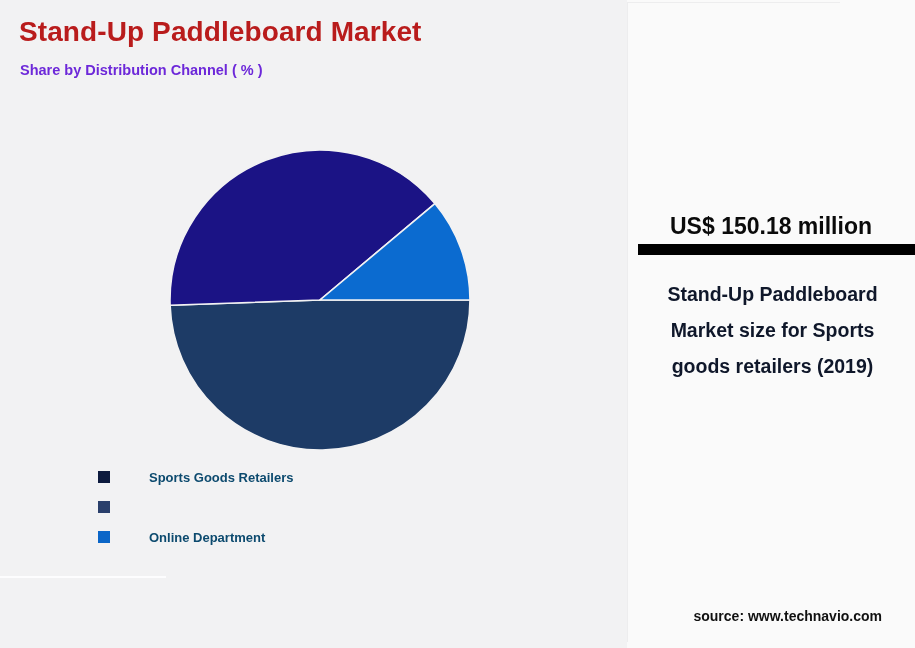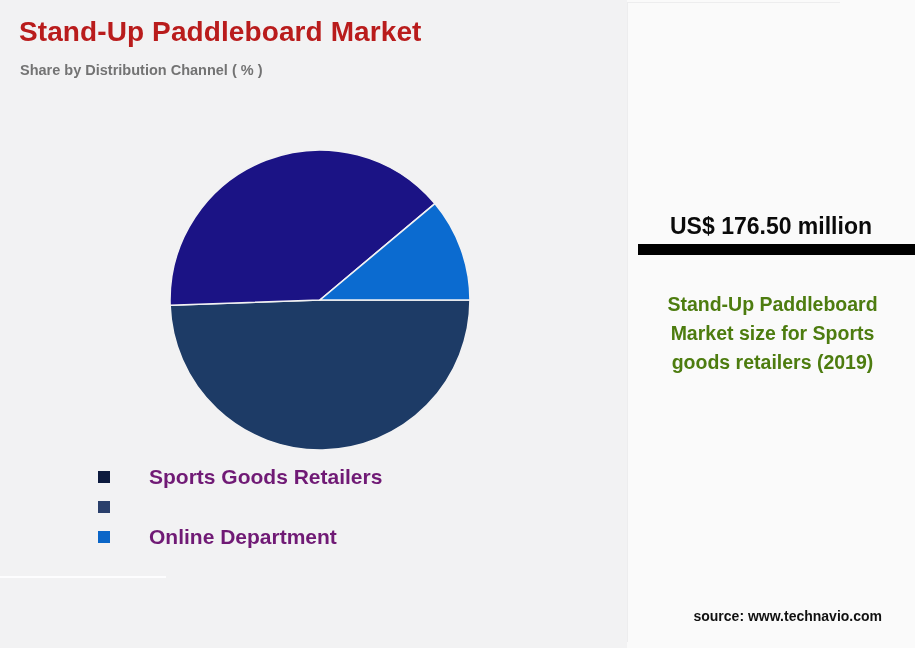--- a/index.html
+++ b/index.html
@@ -40,21 +40,21 @@
     letter-spacing: 0.1px;
     white-space: nowrap;
   }
 
   #chart-subtitle {
     position: absolute;
     left: 20px;
     top: 62px;
     font-size: 14.5px;
     font-weight: bold;
-    color: #737373;
+    color: #6d28d9;
     white-space: nowrap;
   }
 
   
   #pie-wrap {
     position: absolute;
     left: 170px;
     top: 150px;
     width: 300px;
     height: 300px;
@@ -73,23 +73,23 @@
     align-items: center;
     height: 30px;
   }
   .legend-swatch {
     width: 12px;
     height: 12px;
     flex: 0 0 12px;
     margin-right: 39px;
   }
   .legend-label {
-    font-size: 21px;
-    font-weight: bold;
-    color: #701a75;
+    font-size: 13px;
+    font-weight: bold;
+    color: #0c4a6e;
     white-space: nowrap;
   }
 
   #bottom-rule {
     position: absolute;
     left: 0;
     top: 576px;
     width: 166px;
     height: 2px;
     background: #fdfdfe;
@@ -141,23 +141,22 @@
     background: #000000;
   }
   #callout-desc {
     position: absolute;
     left: 655px;
     top: 276px;
     width: 235px;
     text-align: center;
     font-size: 19.5px;
     font-weight: bold;
-    color: #4d7c0f;
-    line-height: 29px;
-    margin-top: 14px;
+    color: #0f172a;
+    line-height: 36px;
   }
 
   #source-text {
     position: absolute;
     right: 33px;
     bottom: 24px;
     font-size: 14px;
     font-weight: bold;
     color: #111111;
     white-space: nowrap;
@@ -202,21 +201,21 @@
 
     </div>
 
     <div id="bottom-rule"></div>
   </div>
 
   <div id="right-panel"></div>
   <div id="right-left-border"></div>
   <div id="right-top-border"></div>
 
-  <div id="callout-value">US$ 176.50 million</div>
+  <div id="callout-value">US$ 150.18 million</div>
 
   <div id="callout-bar"></div>
 
   <div id="callout-desc">Stand-Up Paddleboard Market size for Sports goods retailers (2019)</div>
 
   <div id="source-text">source: www.technavio.com</div>
 
 </div>
 
 </body></html>

